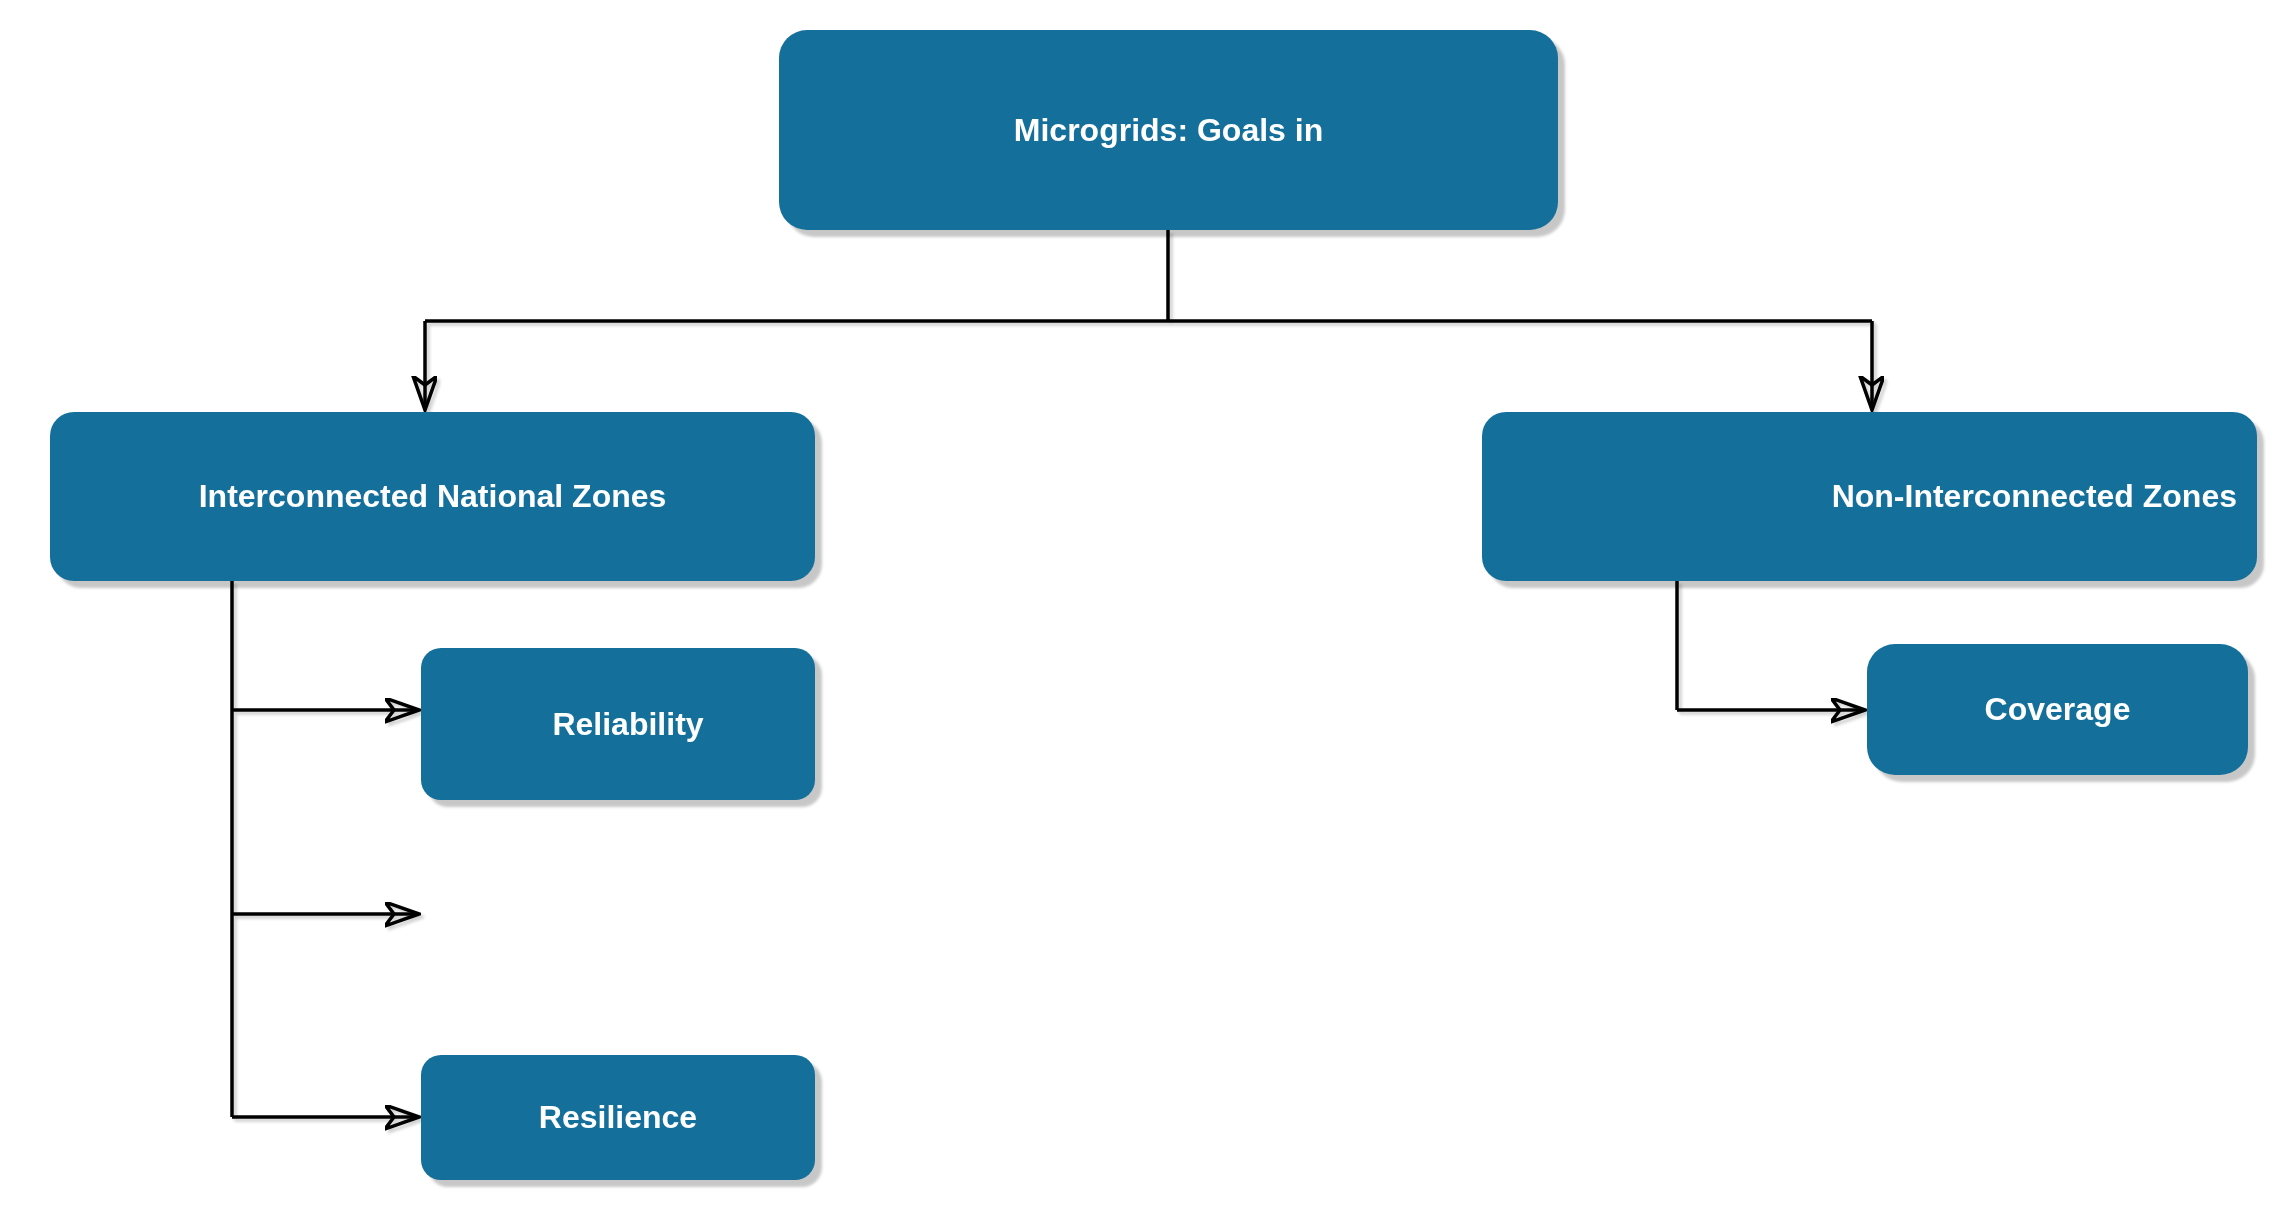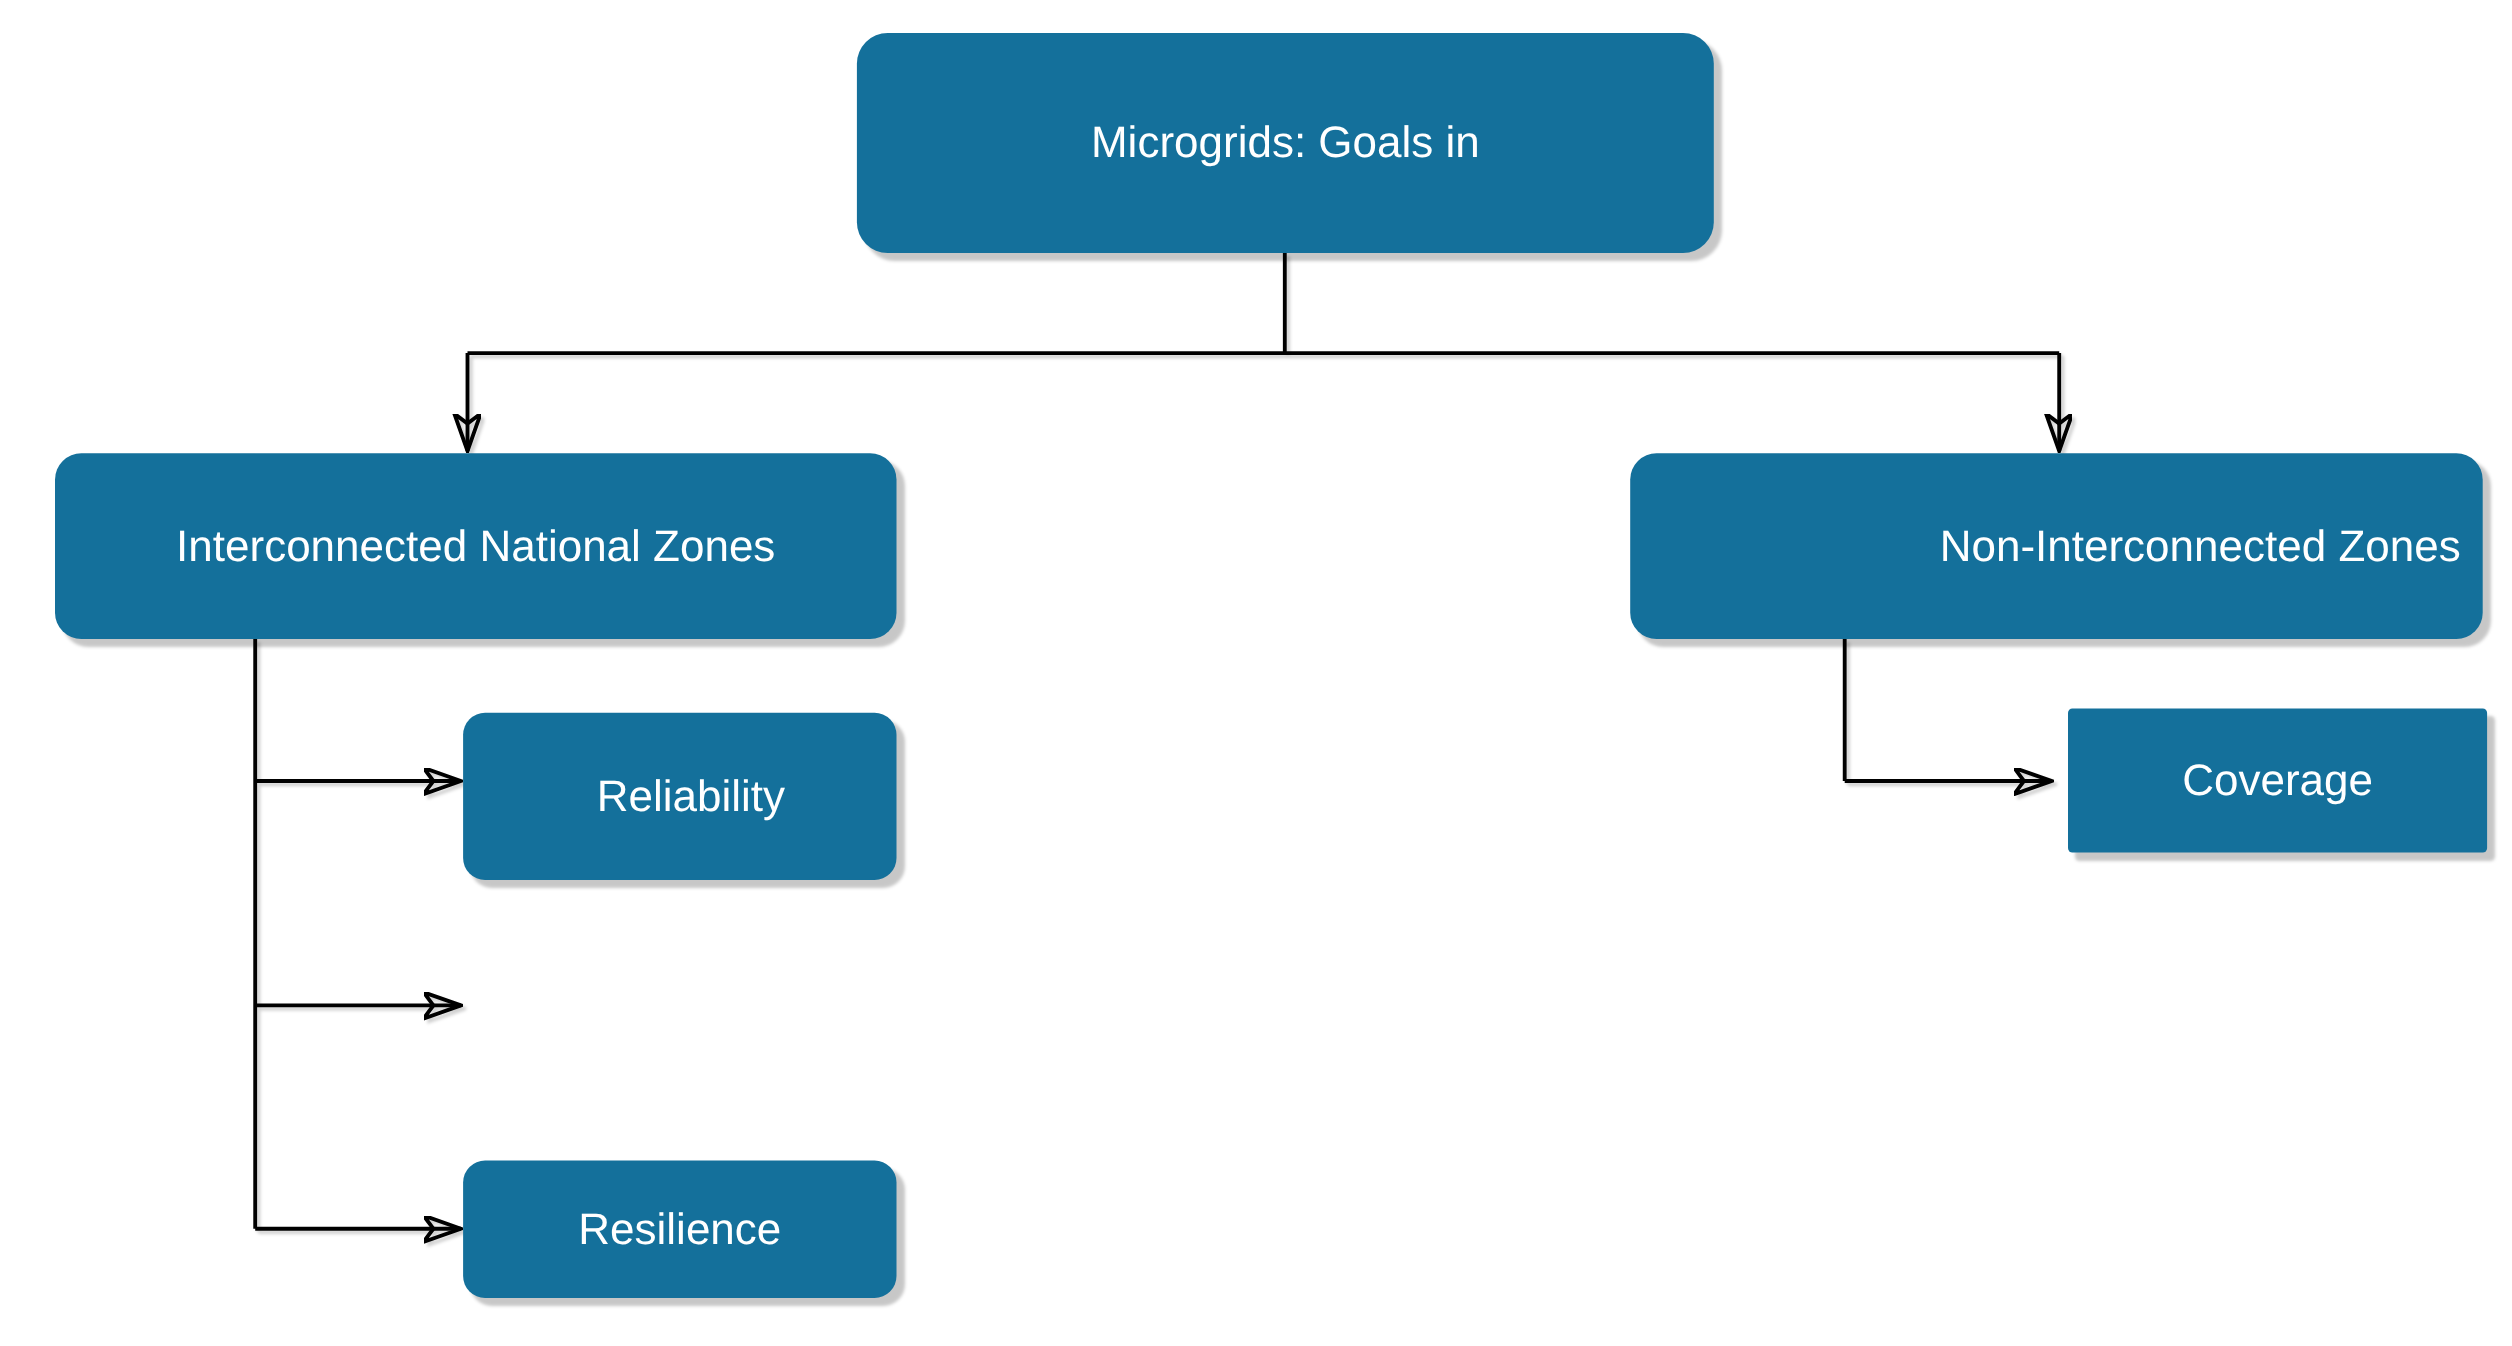--- a/index.html
+++ b/index.html
@@ -28,35 +28,35 @@
     stroke-width:3.5;
     fill:none;
   }
   .node{
     position:absolute;
     display:flex;
     align-items:center;
     justify-content:center;
     background:var(--node-fill);
     color:var(--node-text);
-    font-weight:normal;
-    font-size:40px;
+    font-weight:bold;
+    font-size:32px;
     text-align:center;
     box-shadow:7px 7px 3px rgba(0,0,0,0.22);
     box-sizing:border-box;
     cursor:default;
     line-height:1.15;
   }
   .node-root        {left:779px;  top:30px;   width:779px; height:200px; border-radius:28px;}
   .node-interconn   {left:50px;   top:412px;  width:765px; height:169px; border-radius:24px;}
   .node-noninter    {left:1482px; top:412px;  width:775px; height:169px; border-radius:24px;justify-content:flex-end;}
   .node-reliability {left:421px;  top:648px;  width:394px; height:152px; border-radius:20px;padding-left:20px;}
   .node-security    {left:421px;  top:852px;  width:394px; height:124px; border-radius:20px;}
   .node-resilience  {left:421px;  top:1055px; width:394px; height:125px; border-radius:20px;}
-  .node-coverage    {left:1867px; top:644px;  width:381px; height:131px; border-radius:4px;margin-left:13px;}
+  .node-coverage    {left:1867px; top:644px;  width:381px; height:131px; border-radius:28px;}
   .node .label{pointer-events:none; padding:0 20px;}
 </style>
 </head>
 <body>
 
 <div class="canvas">
 
   <svg class="edges" viewBox="0 0 2284 1224" xmlns="http://www.w3.org/2000/svg">
     <defs>
       <marker id="arrow" markerUnits="userSpaceOnUse" markerWidth="36" markerHeight="26" refX="34" refY="12" orient="auto">

